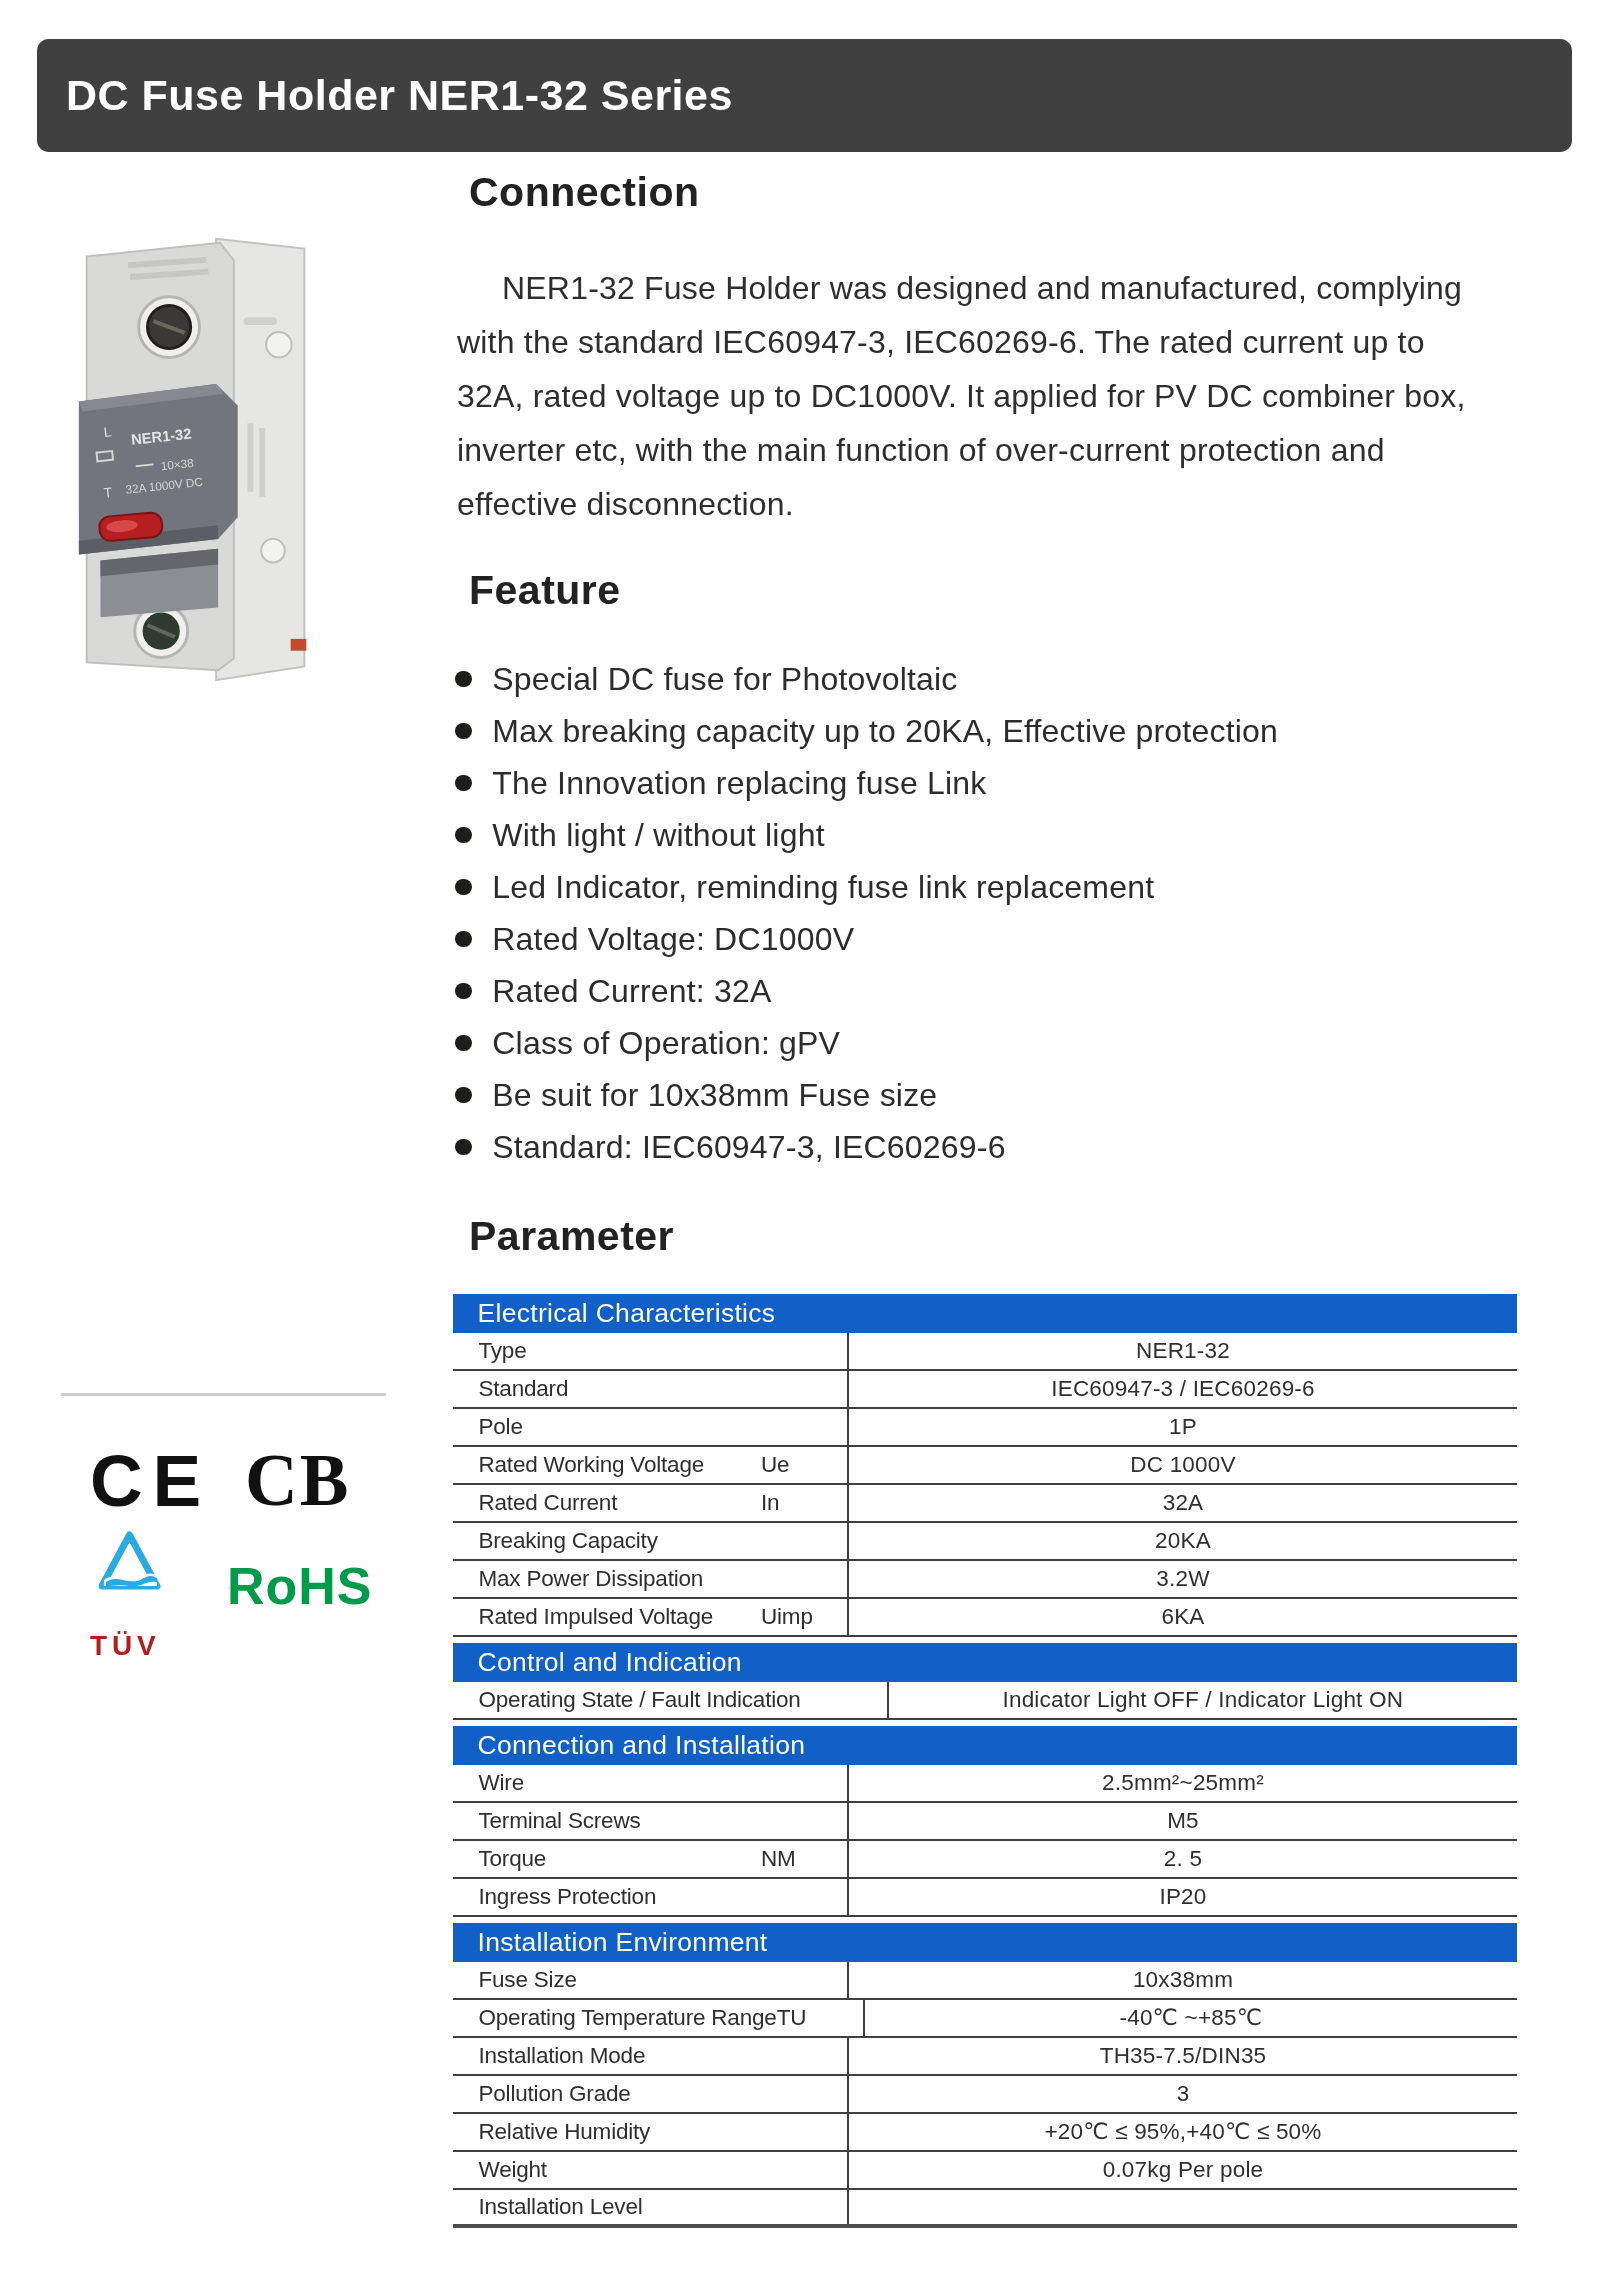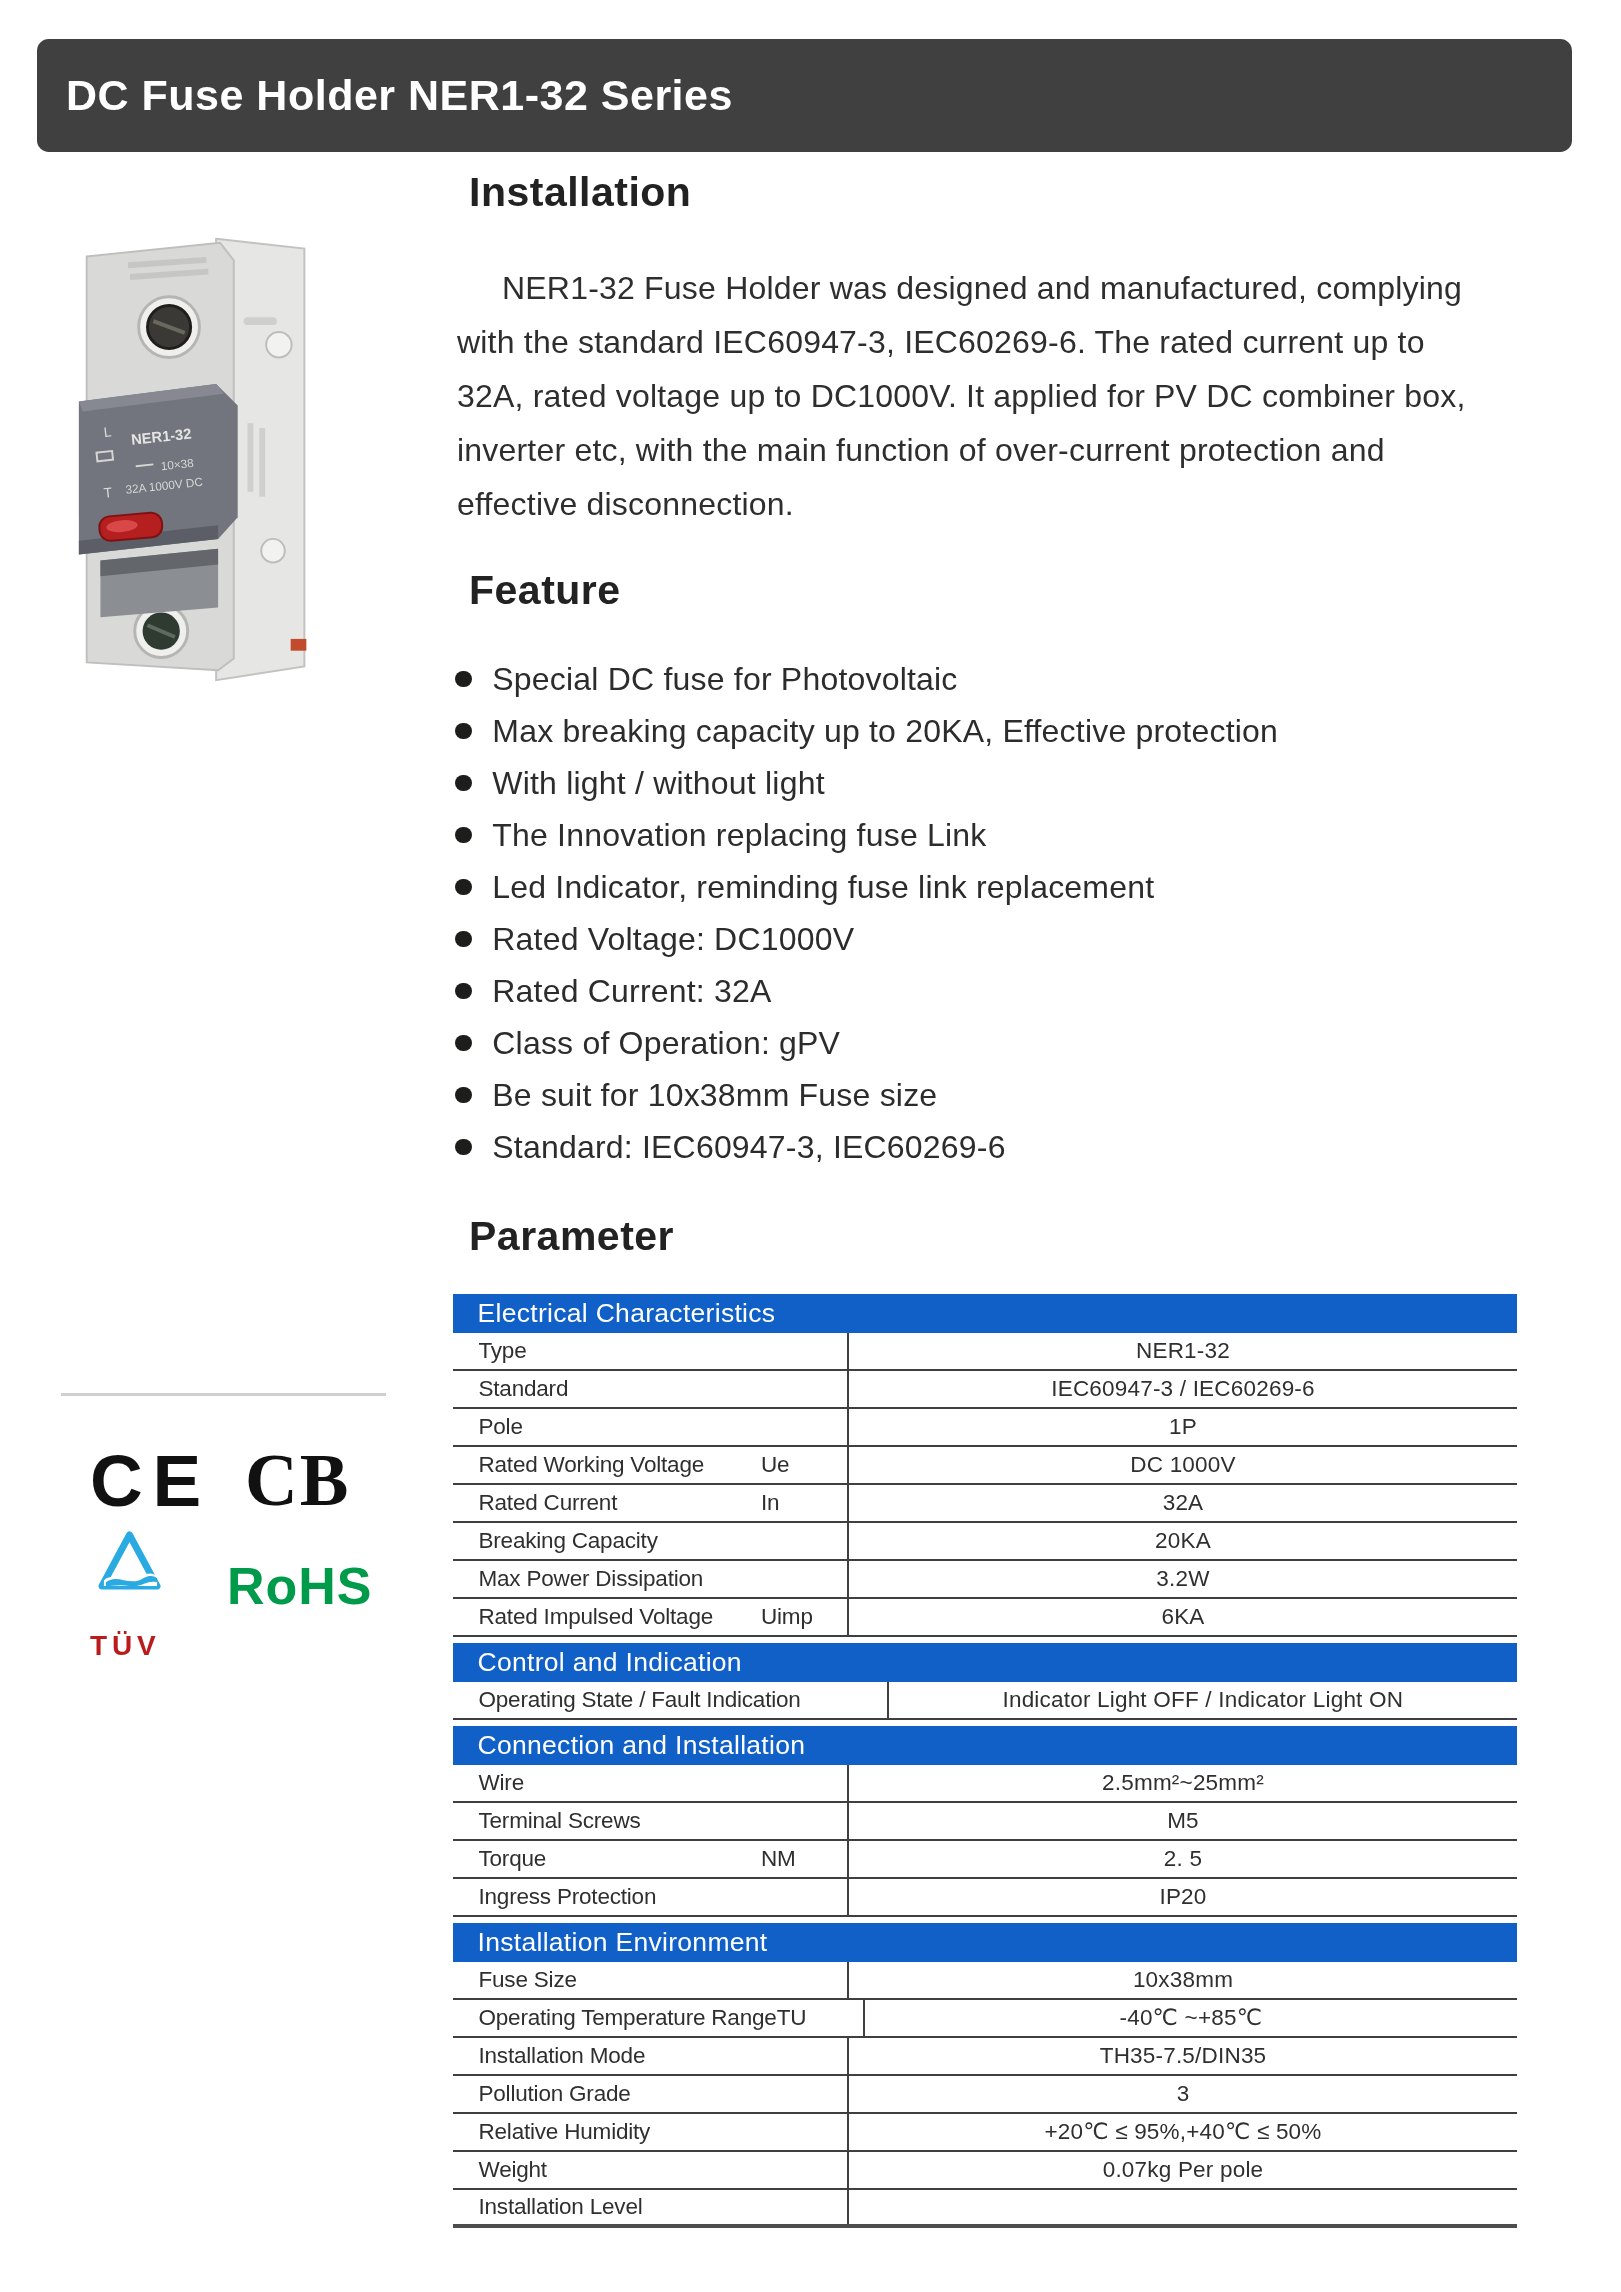--- a/index.html
+++ b/index.html
@@ -127,44 +127,44 @@
 
     <g>
       <rect x="28" y="296" width="64" height="25" rx="11" fill="#b61f1f" stroke="#7e1212" stroke-width="2" transform="rotate(-5 28 296)"></rect>
       <ellipse cx="52" cy="305" rx="16" ry="6" fill="#d84848" transform="rotate(-5 52 305)"></ellipse>
     </g>
 
     <path d="M30,340 L150,328 L150,388 L30,398 Z" fill="#8b8e93"></path>
     <path d="M30,340 L150,328 L150,344 L30,356 Z" fill="#63666b"></path>
   </svg>
 
-  <div class="section-heading h-application">Installation</div>
+  <div class="section-heading h-application">Connection</div>
   <div class="app-para">NER1-32 Fuse Holder was designed and manufactured, complying
 with the standard IEC60947-3, IEC60269-6. The rated current up to
 32A, rated voltage up to DC1000V. It applied for PV DC combiner box,
 inverter etc, with the main function of over-current protection and
 effective disconnection.</div>
 
   <div class="section-heading h-feature">Feature</div>
   <div class="feature-list">
       <div class="feature-item">
         <span class="feature-dot"></span>
         <span class="feature-text">Special DC fuse for Photovoltaic</span>
       </div>
       <div class="feature-item">
         <span class="feature-dot"></span>
         <span class="feature-text">Max breaking capacity up to 20KA, Effective protection</span>
       </div>
       <div class="feature-item">
         <span class="feature-dot"></span>
+        <span class="feature-text">The Innovation replacing fuse Link</span>
+      </div>
+      <div class="feature-item">
+        <span class="feature-dot"></span>
         <span class="feature-text">With light / without light</span>
-      </div>
-      <div class="feature-item">
-        <span class="feature-dot"></span>
-        <span class="feature-text">The Innovation replacing fuse Link</span>
       </div>
       <div class="feature-item">
         <span class="feature-dot"></span>
         <span class="feature-text">Led Indicator, reminding fuse link replacement</span>
       </div>
       <div class="feature-item">
         <span class="feature-dot"></span>
         <span class="feature-text">Rated Voltage: DC1000V</span>
       </div>
       <div class="feature-item">

